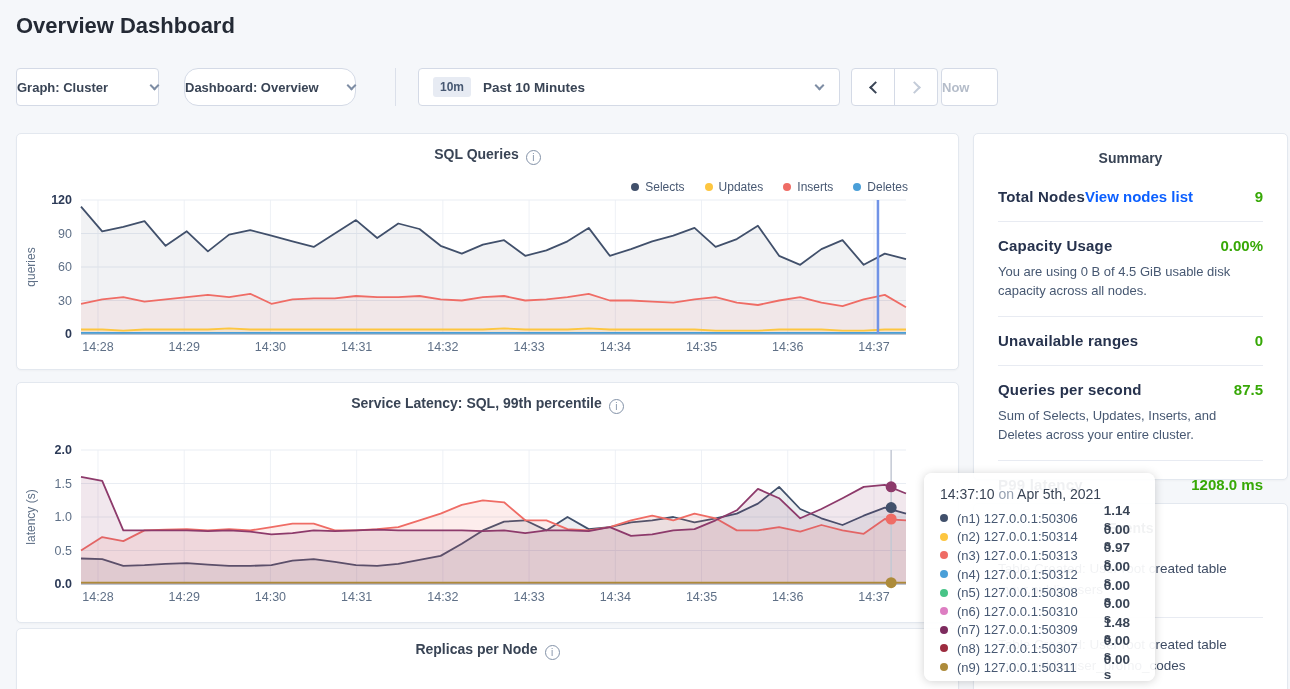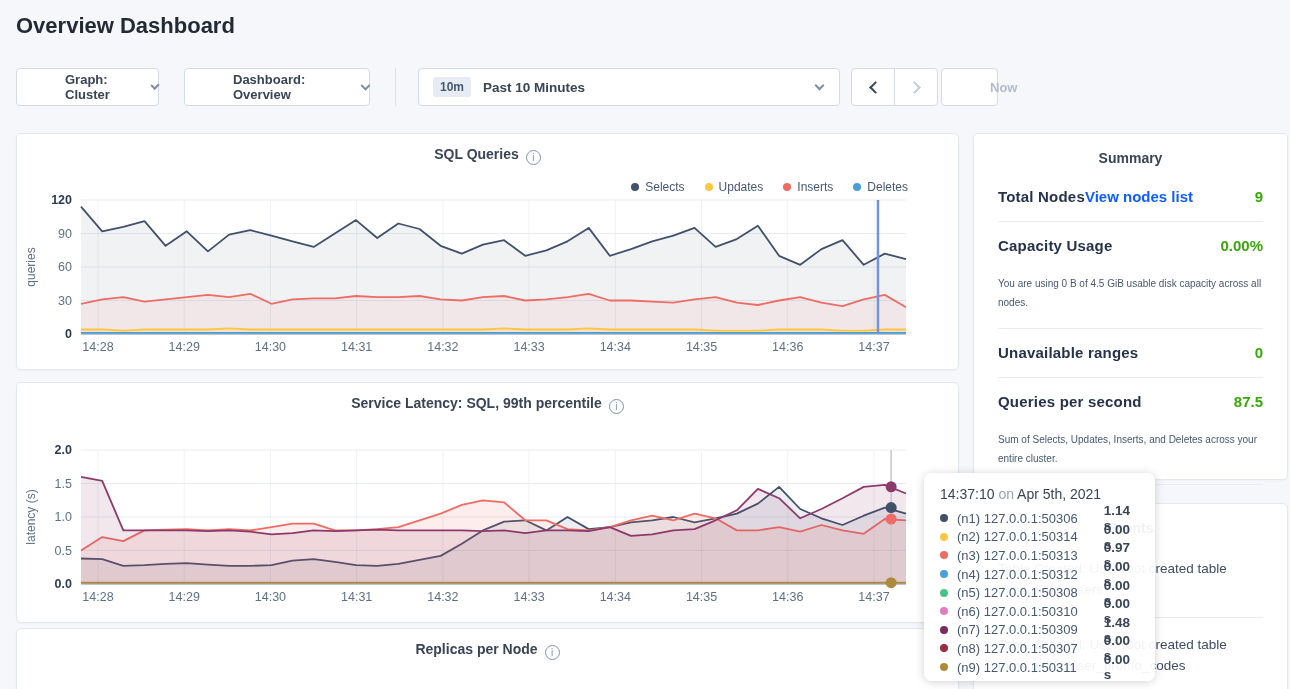--- a/index.html
+++ b/index.html
@@ -2,23 +2,23 @@
 <html><head>
 <meta charset="utf-8">
 <style>
   * { margin:0; padding:0; box-sizing:border-box; }
   html,body { width:1290px; height:689px; overflow:hidden; }
   body { background:#f5f7fa; font-family:"Liberation Sans", sans-serif; color:#394455; position:relative; }
 
   .page-title { position:absolute; left:16px; top:13px; font-size:22px; font-weight:600; color:#242a35; }
 
   
-  .btnbox { position:absolute; top:68px; height:38px; background:#fff; border:1px solid #d4dae6; border-radius:4px; display:flex; align-items:center; justify-content:space-between; font-size:13px; font-weight:700; color:#394455; cursor:pointer;padding-left:48px; }
+  .btnbox { position:absolute; top:68px; height:38px; background:#fff; border:1px solid #d4dae6; border-radius:4px; display:flex; align-items:center; justify-content:space-between; font-size:13px; font-weight:700; color:#394455; cursor:pointer; }
   .dd-graph { left:16px; width:143px; }
-  .dd-dash  { left:184px; width:186px; }
+  .dd-dash  { left:184px; width:172px;border-radius:14px; }
   .toolbar-divider { position:absolute; left:395px; top:68px; height:38px; border-left:1px solid #dbe0ea; }
   .time-sel { left:418px; width:422px; justify-content:flex-start; padding:0 14px; }
   .time-badge { background:#e7ebf3; color:#475872; font-size:12px; font-weight:700; border-radius:3px; padding:3px 7px; margin-right:12px; }
   .time-label { font-size:13.5px; font-weight:700; flex:1; text-align:left; }
   .chev { display:inline-block; width:7px; height:7px; border-right:2px solid #7e8da4; border-bottom:2px solid #7e8da4; transform:rotate(45deg); margin:-3px 0 0 8px; }
   .chev.in-time { margin-right:2px; }
   .pager { position:absolute; left:851px; top:68px; width:87px; height:38px; background:#fff; border:1px solid #d4dae6; border-radius:4px; display:flex; }
   .pager .cell { flex:1; display:flex; align-items:center; justify-content:center; cursor:pointer; }
   .pager .cell + .cell { border-left:1px solid #d4dae6; }
   .arrow { width:9px; height:9px; }
@@ -50,21 +50,21 @@
 
   
   .panel-title { text-align:center; font-size:14px; font-weight:700; color:#394455; padding-top:16px; }
   .summary-rows { padding:0 24px; }
   .srow { padding:15px 0 16px; border-bottom:1px solid #e8ebf2; }
   .srow:last-child { border-bottom:none; }
   .srow-main { display:flex; align-items:baseline; }
   .srow-label { font-size:15px; font-weight:700; color:#26324d; letter-spacing:0.2px; }
   .srow-link { font-size:15px; font-weight:700; color:#0b5fff; cursor:pointer; }
   .srow-value { margin-left:auto; font-size:15px; font-weight:700; color:#37a806; }
-  .srow-desc { font-size:10px; color:#475872; line-height:19px; margin-top:20px; }
+  .srow-desc { font-size:13px; color:#475872; line-height:19px; margin-top:8px; }
   .srow:first-child { padding-top:22px; }
 
   
   .events-body { padding:0 24px; }
   .event-item { font-size:13.5px; color:#3e4c64; line-height:21px; padding:16px 0 17px; border-bottom:1px solid #e8ebf2; }
   .event-item:first-child { margin-top:6px; }
   .event-item:last-child { border-bottom:none; }
 
   
   .tooltip { position:absolute; left:924px; top:473px; width:231px; height:208px; background:rgba(255,255,255,0.93); border-radius:8px; box-shadow:0 1px 10px rgba(0,0,0,0.18); padding:13px 14px 10px 16px; z-index:50; }

